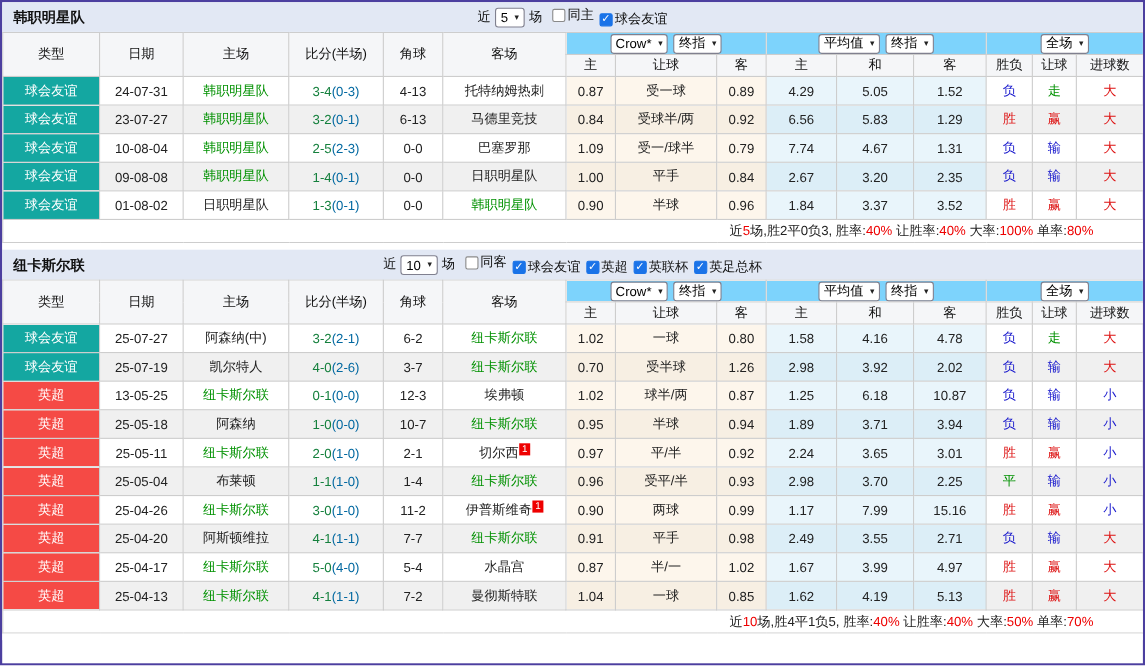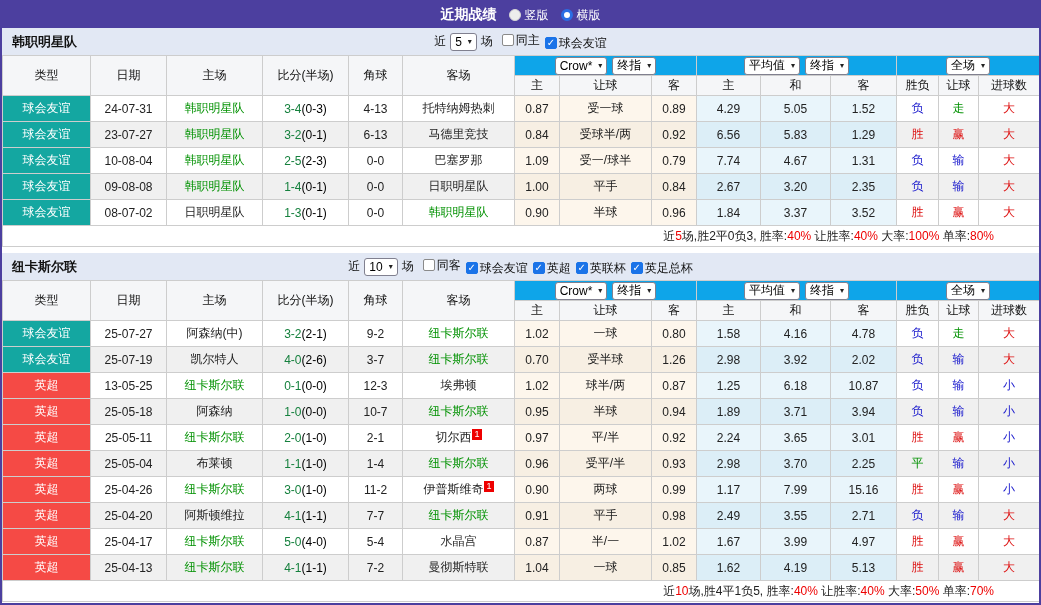--- a/index.html
+++ b/index.html
@@ -15,58 +15,47 @@
   .fc{margin:0 auto;display:flex;align-items:center;gap:4px}
   .select{display:inline-flex;align-items:center;gap:6px;background:#fff;border:1px solid #80808f;border-radius:3px;padding:0 4px;height:18px;font-size:12px;color:#000;cursor:default}
   .select .arr{font-size:8px;color:#222}
   .cb-item{display:inline-flex;align-items:center;gap:2px;margin-left:5px}
   .cb{width:12px;height:12px;border:1px solid #8a8a8a;border-radius:2px;background:#fff;display:inline-flex;align-items:center;justify-content:center;font-size:10px;line-height:10px;color:#fff}
   .cb.on{background:#1a73e8;border-color:#1a73e8}
   table{border-collapse:collapse;table-layout:fixed;width:1037px}
   th,td{border:1px solid #cdcdcd;font-size:12px;text-align:center;overflow:hidden;white-space:nowrap;color:#222}
   thead tr{height:20px}
   thead th{background:#f5f6f8;font-weight:normal;color:#111}
-  th.selcell{background:#0ea5e9}
+  th.selcell{background:#7dd3fc}
   .selwrap{display:flex;align-items:center;justify-content:center;gap:5px}
   tbody tr{height:26px}
   tbody tr:nth-child(even) td{background:#f0f0f0}
   td.cream{background:#fdf6ec}
   tbody tr:nth-child(even) td.cream{background:#f7efe3}
   td.lblue{background:#e9f5fb}
   tbody tr:nth-child(even) td.lblue{background:#dceef7}
   td.badge{color:#fff;font-size:12px}
   td.b-friendly{background:#14a7a1 !important}
   td.b-epl{background:#f54a45 !important}
   .g{color:#009100}
   .teamlink{cursor:pointer}
   .ft{color:#15803d;font-style:normal}
-  .ht{color:#000000;font-style:normal}
+  .ht{color:#0369a1;font-style:normal}
   .c-r{color:#dd1111}
   .c-b{color:#1616cc}
   .c-g{color:#009100}
   .sup1{display:inline-block;background:#ee0000;color:#fff;font-size:9px;line-height:11px;padding:0 2px;vertical-align:top;margin-left:1px}
   tfoot td{height:21px;text-align:right;padding-right:45px;background:#fff}
   tfoot .red{color:#ee0000}
   .gap{height:6px;background:#fff}
 </style>
 </head>
 <body>
 
 <div class="page">
-  <div class="titlebar">
-    <span class="t">近期战绩</span>
-    <span class="radio-label">
-      <span class="tb-radio"></span>
-      <span>竖版</span>
-    </span>
-    <span class="radio-label">
-      <span class="tb-radio on"></span>
-      <span>横版</span>
-    </span>
-  </div>
 
   <div id="sections-root">
   <div class="section">
     <div class="filter-row">
       <b class="team">韩职明星队</b>
       <span class="fc">
         <span class="flabel near-label">近</span>
         <span class="select count-select">
           <span class="sel-val count-val">5</span>
           <span class="arr">▾</span>
@@ -216,21 +205,21 @@
               <td class="cream">0.84</td>
               <td class="lblue">2.67</td>
               <td class="lblue">3.20</td>
               <td class="lblue">2.35</td>
               <td class="c-b">负</td>
               <td class="c-b">输</td>
               <td class="c-r">大</td>
             </tr>
             <tr>
               <td class="badge b-friendly">球会友谊</td>
-              <td>08-07-02</td>
+              <td>01-08-02</td>
               <td><span class="teamlink">日职明星队</span></td>
               <td><i class="ft">1-3</i><i class="ht">(0-1)</i></td>
               <td>0-0</td>
               <td><span class="teamlink g">韩职明星队</span></td>
               <td class="cream">0.90</td>
               <td class="cream">半球</td>
               <td class="cream">0.96</td>
               <td class="lblue">1.84</td>
               <td class="lblue">3.37</td>
               <td class="lblue">3.52</td>
@@ -346,21 +335,21 @@
           <th>让球</th>
           <th>进球数</th>
         </tr>
       </thead>
       <tbody>
             <tr>
               <td class="badge b-friendly">球会友谊</td>
               <td>25-07-27</td>
               <td><span class="teamlink">阿森纳(中)</span></td>
               <td><i class="ft">3-2</i><i class="ht">(2-1)</i></td>
-              <td>9-2</td>
+              <td>6-2</td>
               <td><span class="teamlink g">纽卡斯尔联</span></td>
               <td class="cream">1.02</td>
               <td class="cream">一球</td>
               <td class="cream">0.80</td>
               <td class="lblue">1.58</td>
               <td class="lblue">4.16</td>
               <td class="lblue">4.78</td>
               <td class="c-b">负</td>
               <td class="c-g">走</td>
               <td class="c-r">大</td>

